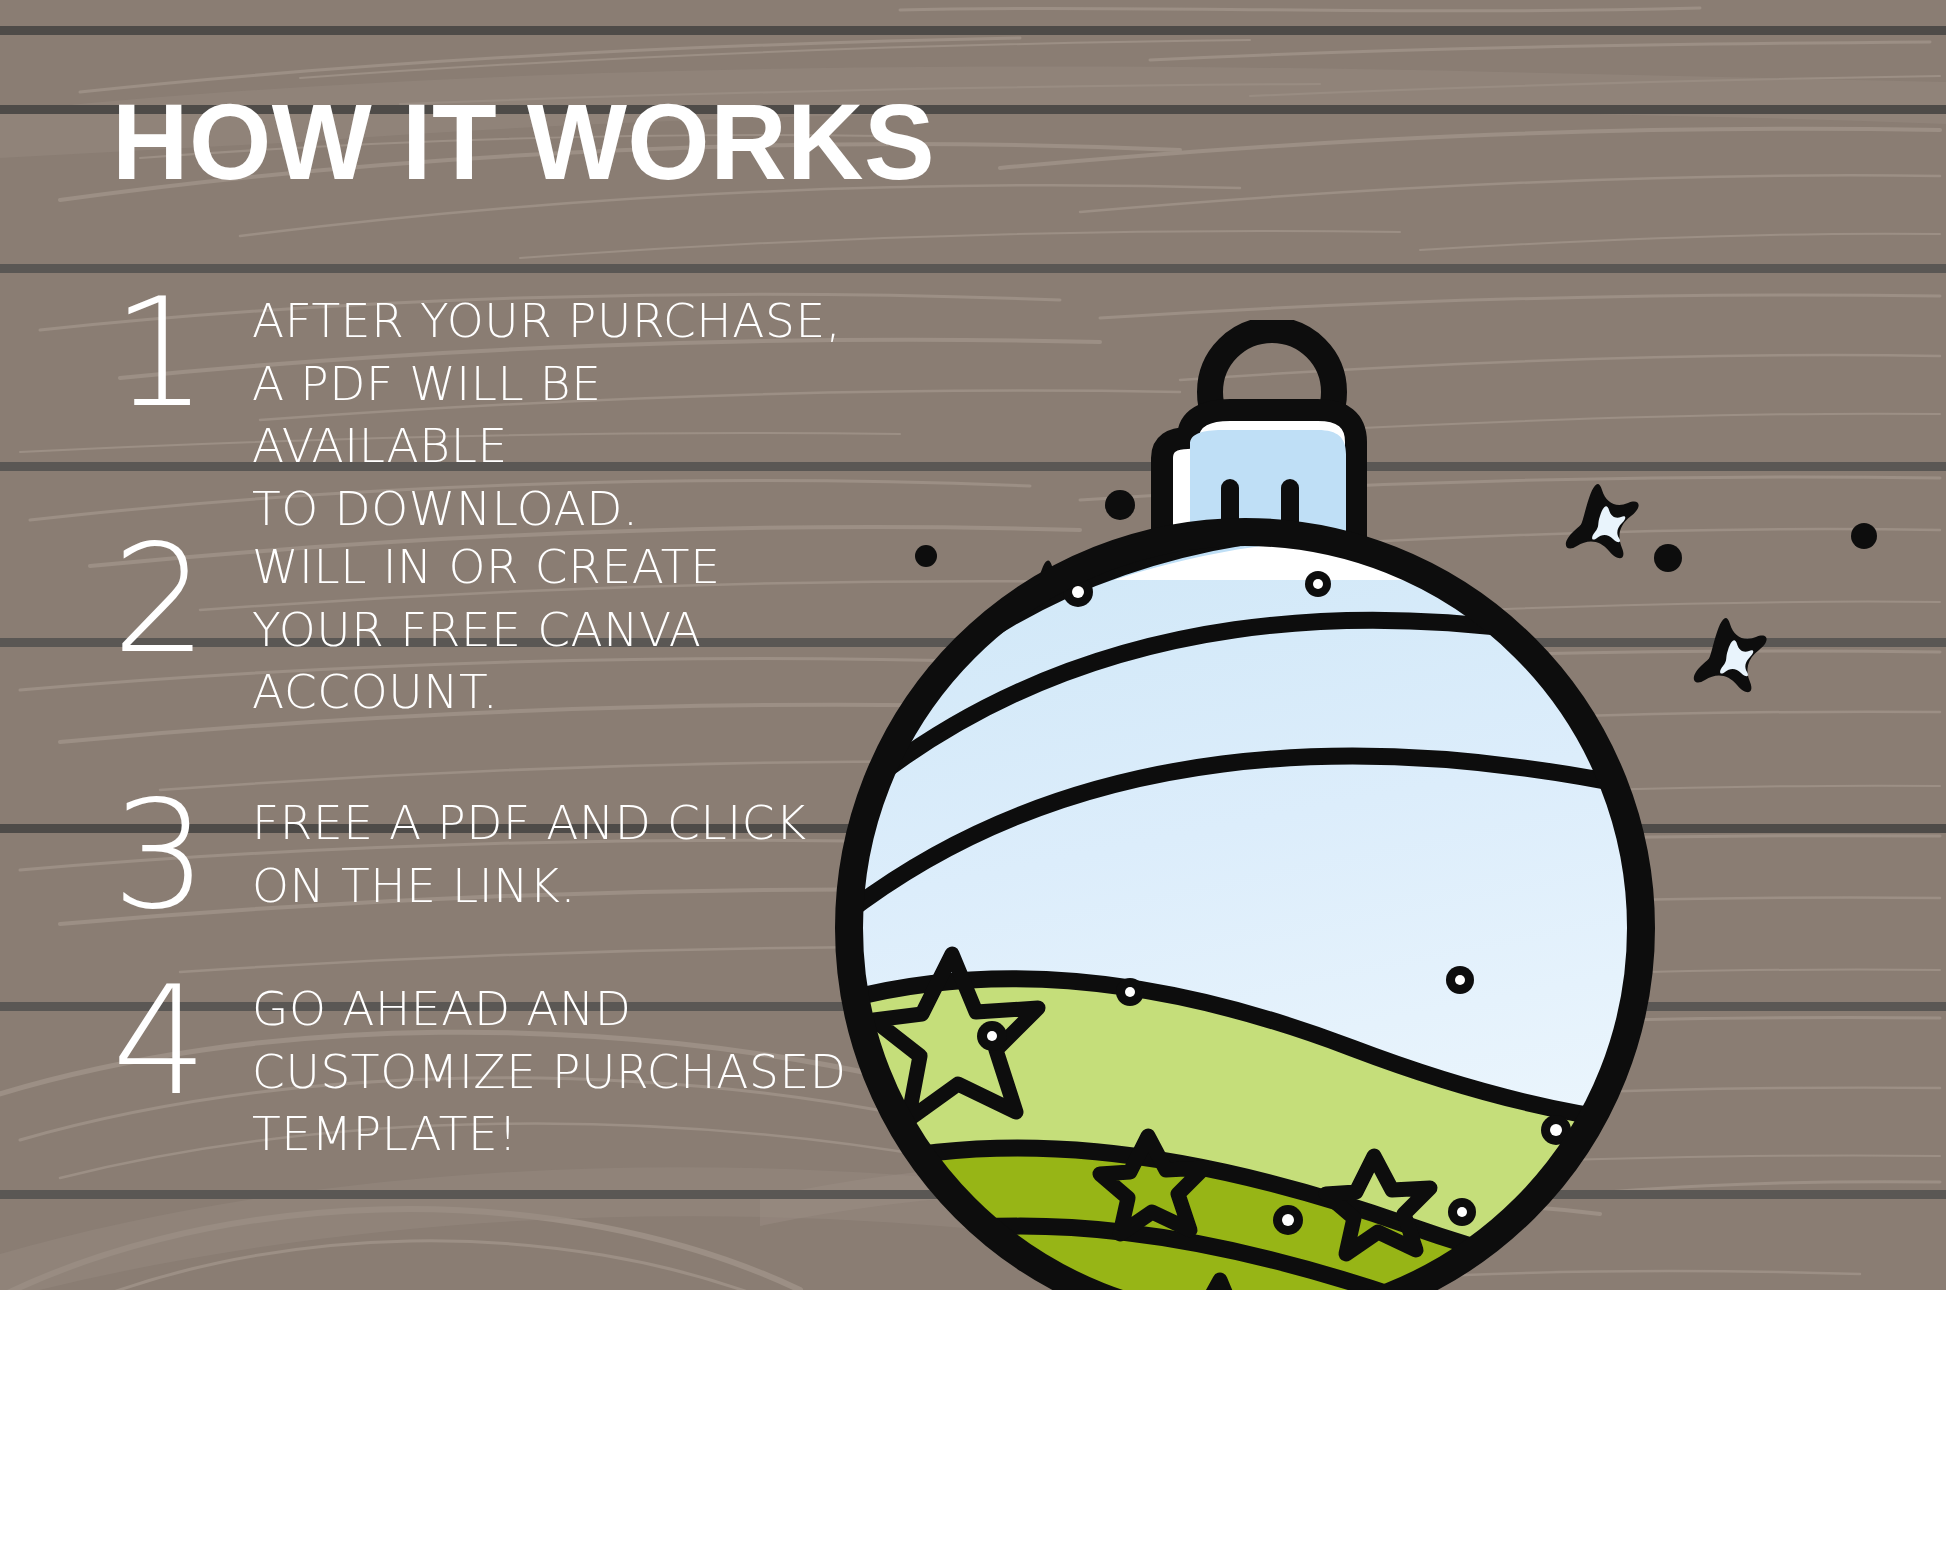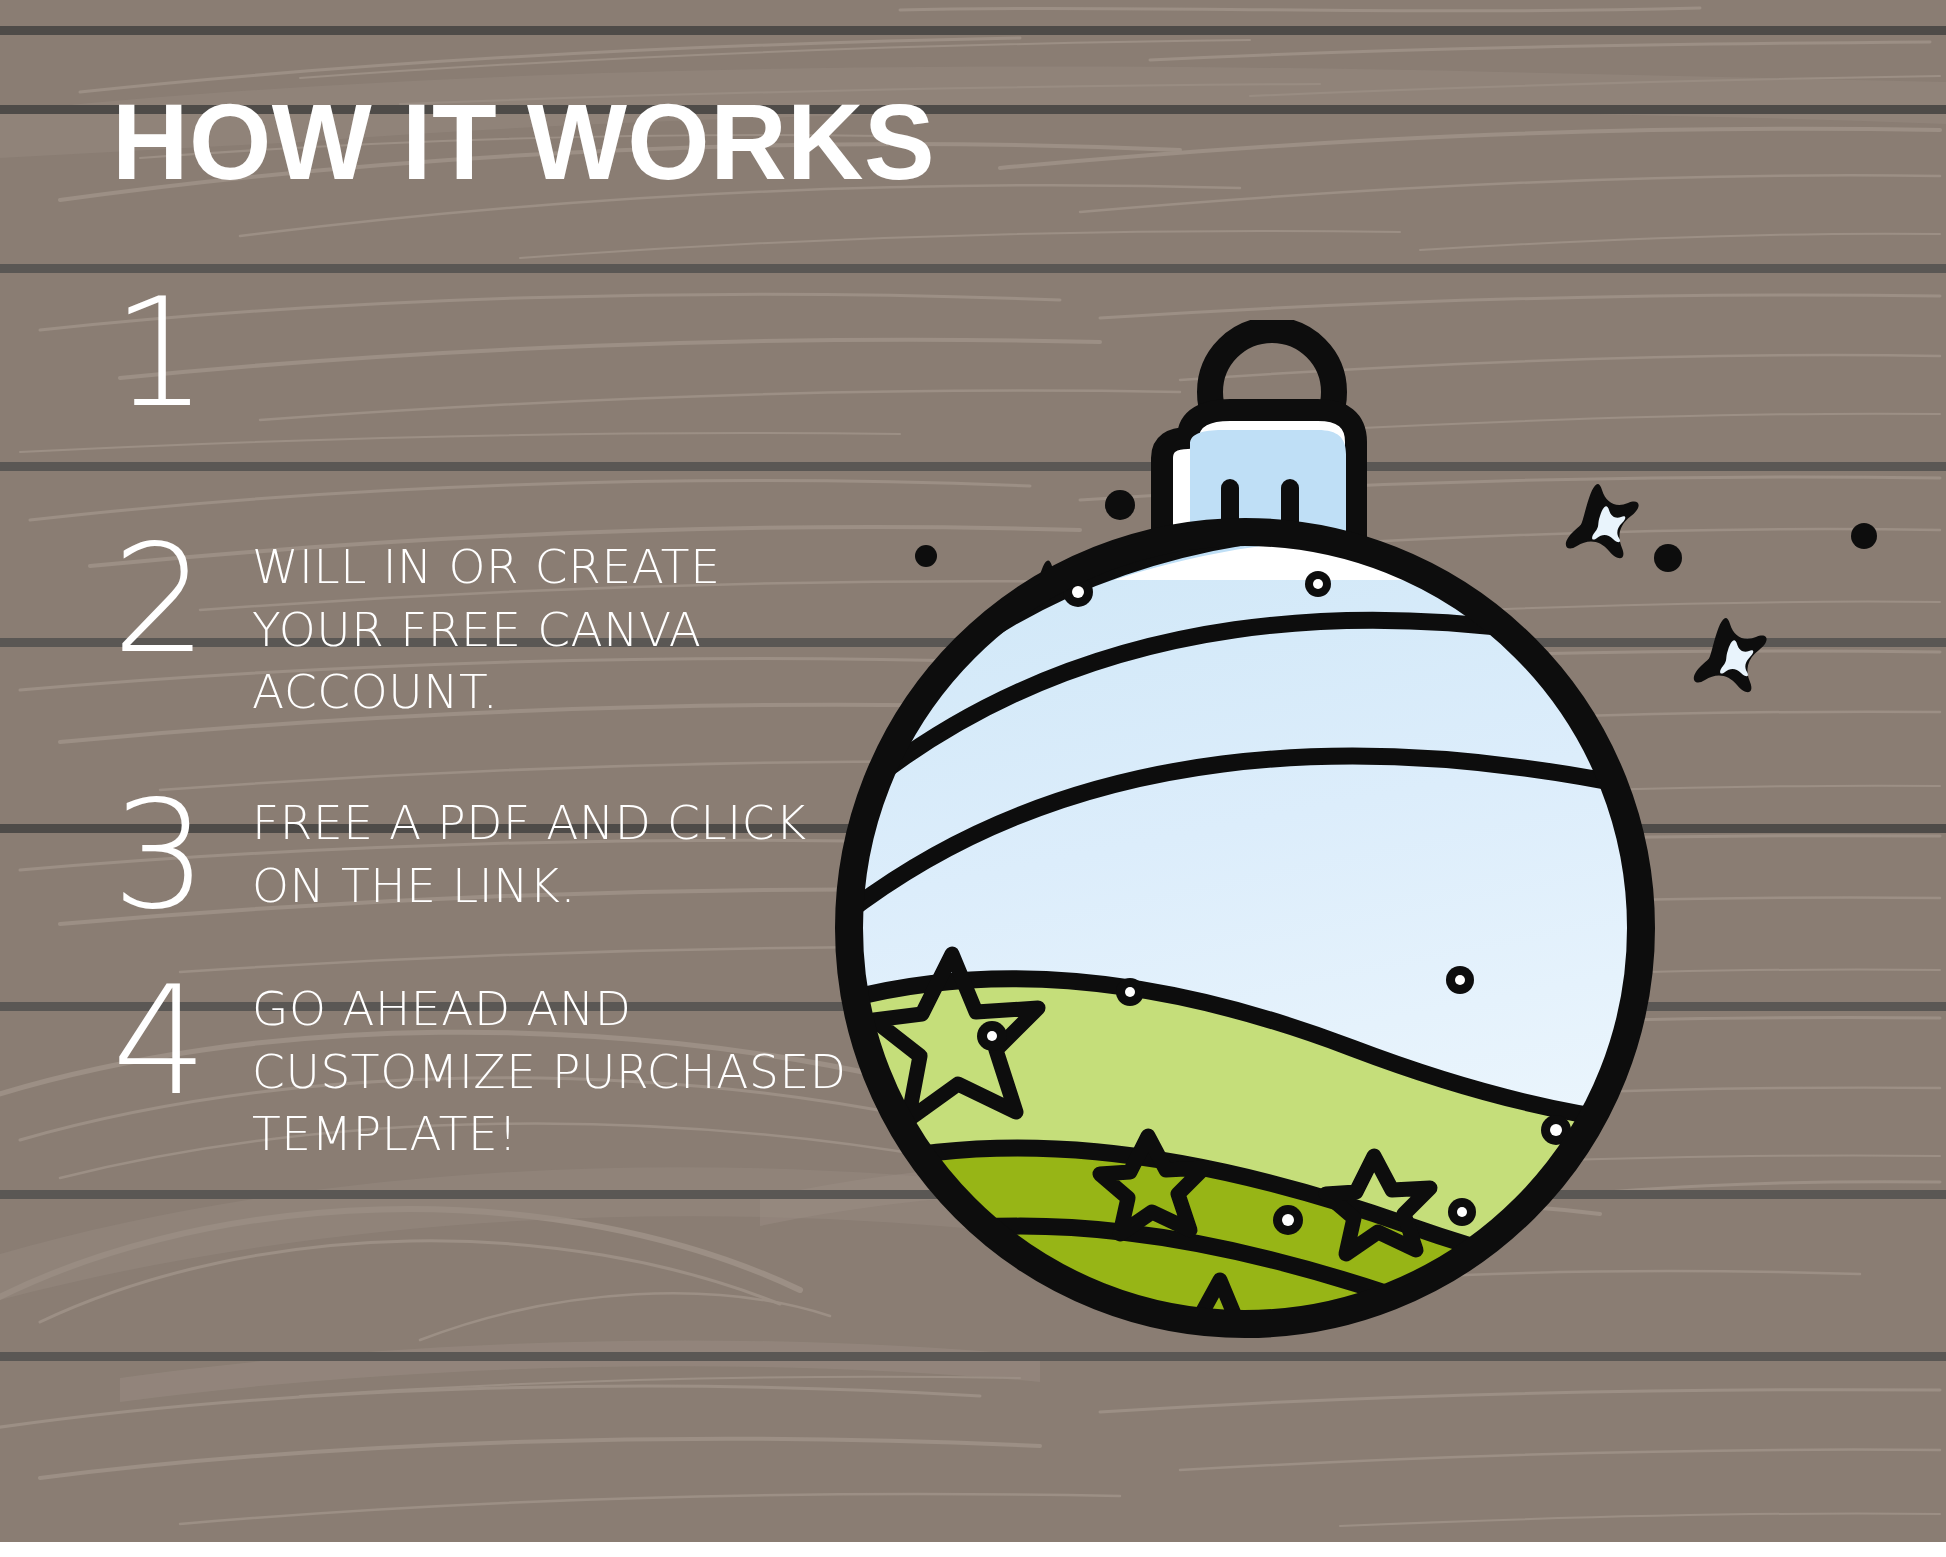--- a/index.html
+++ b/index.html
@@ -4,21 +4,21 @@
 <title>How It Works</title>
 <style>
   * { margin:0; padding:0; box-sizing:border-box; }
   html, body {
     width:1946px; height:1557px;
     overflow:hidden;
     font-family:"Liberation Sans", sans-serif;
   }
   #poster {
     position:relative;
-    width:1946px; height:1542px;
+    width:1946px; height:1290px;
     background:#737373;
     overflow:hidden;
     padding-left:18px;
   }
 
   
   #wood-bg {
     position:absolute; inset:0;
     background:#8a7d73;
   }
@@ -365,20 +365,23 @@
       <circle cx="455" cy="608" r="396" fill="none" stroke="#0d0d0d" stroke-width="28"></circle>
     </g>
   </svg>
 
   <div id="content">
 
     <h1 id="page-title">HOW IT WORKS</h1>
 
     <div class="step" id="step-1">
       <div class="step-number">1</div>
+      <div class="step-text">AFTER YOUR PURCHASE,
+A PDF WILL BE AVAILABLE
+TO DOWNLOAD.</div>
     </div>
 
     <div class="step" id="step-2">
       <div class="step-number">2</div>
       <div class="step-text">WILL IN OR CREATE
 YOUR FREE CANVA
 ACCOUNT.</div>
     </div>
 
     <div class="step" id="step-3">

